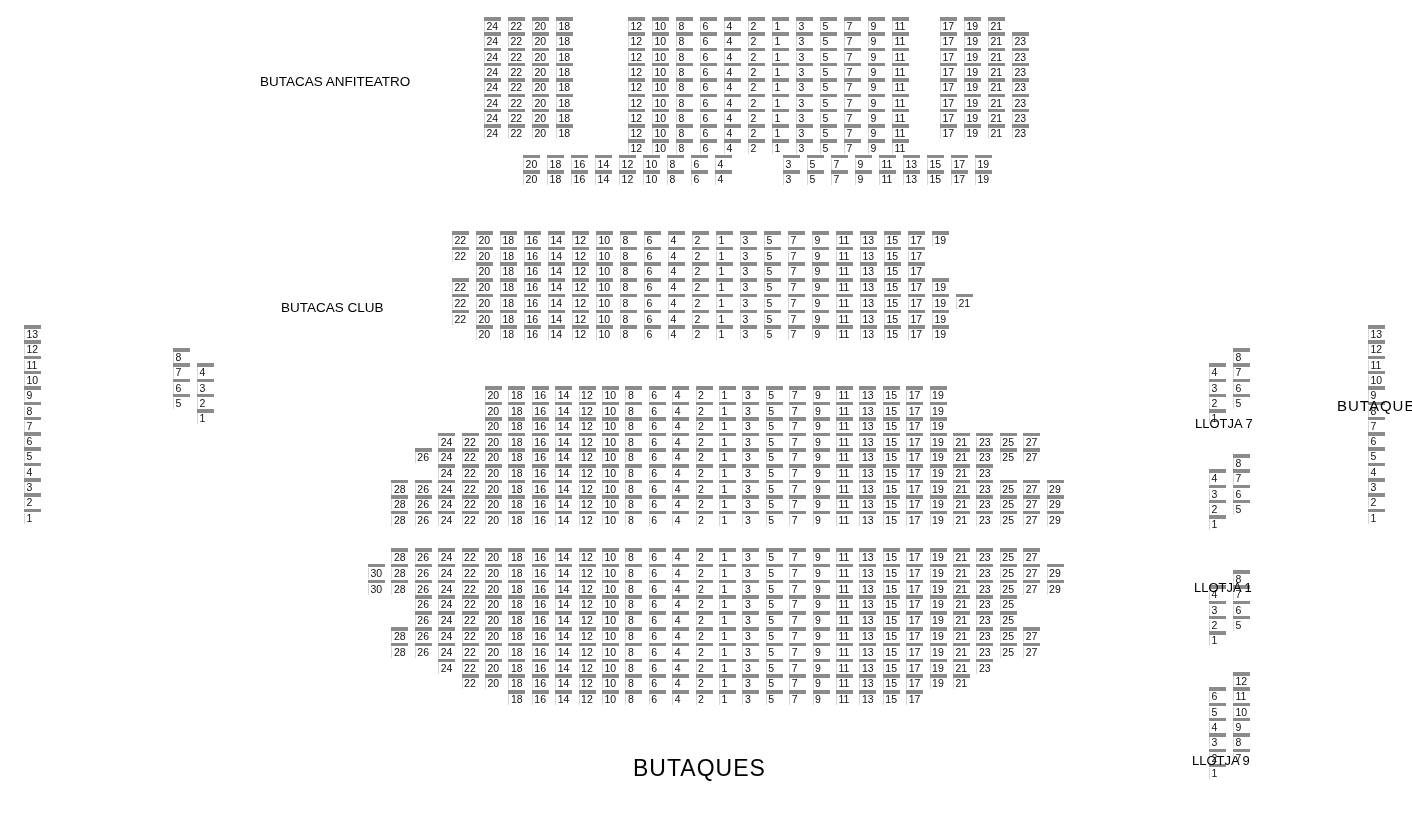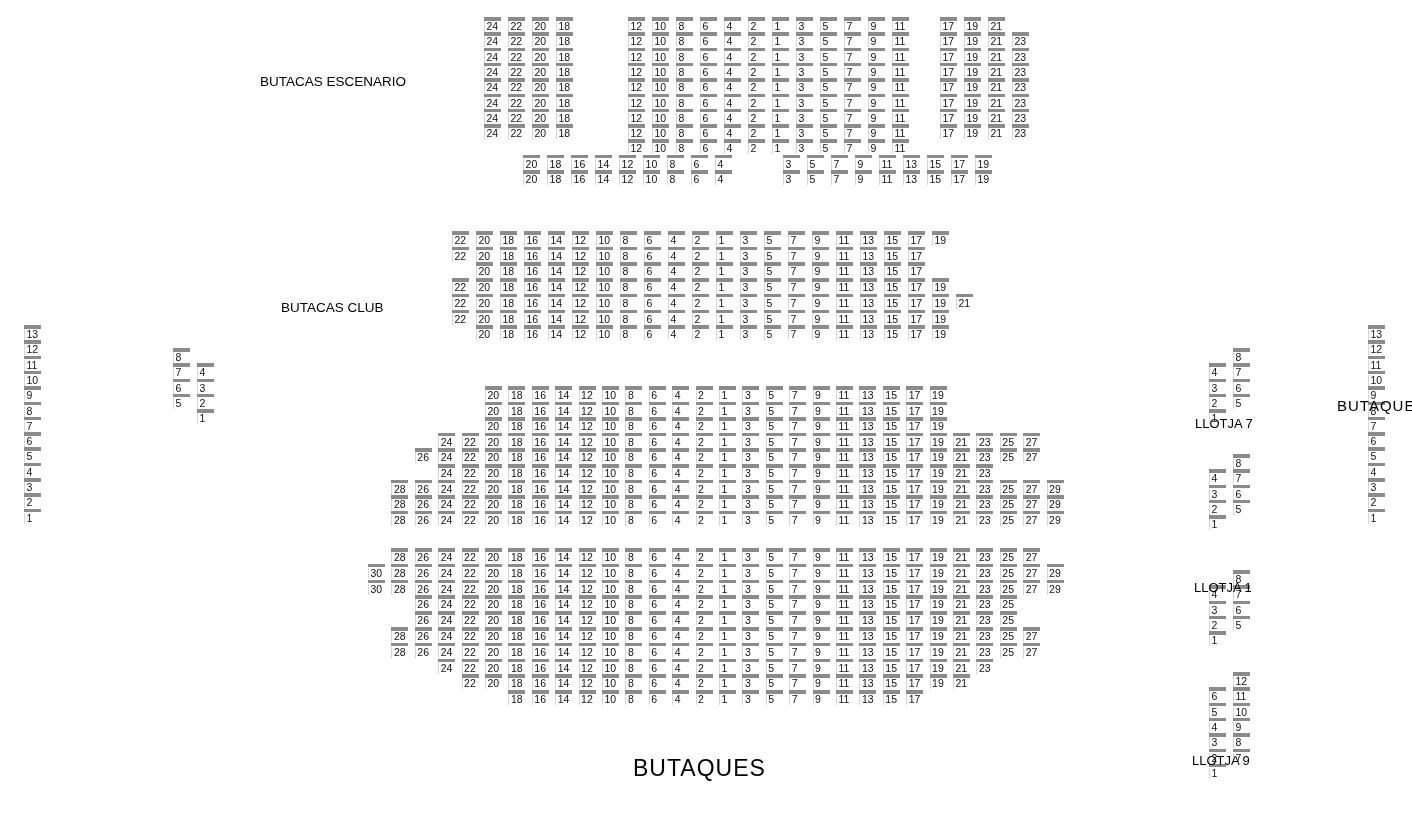--- a/index.html
+++ b/index.html
@@ -23,21 +23,21 @@
   .lbl-llotja7{left:1195px;top:416px;font-size:13px;}
   .lbl-llotja5{left:1194px;top:580px;font-size:13px;}
   .lbl-llotja3{left:1192px;top:753px;font-size:13px;}
   .lbl-lateral{left:1337px;top:397px;font-size:15px;letter-spacing:1px;}
   .lbl-escenario{left:633px;top:755px;font-size:23px;letter-spacing:1px;}
 </style>
 </head>
 <body>
 
 <div id="stage" class="stage">
-  <div class="map-label lbl-anfiteatro">BUTACAS ESCENARIO</div>
+  <div class="map-label lbl-anfiteatro">BUTACAS ANFITEATRO</div>
   <div class="map-label lbl-club">BUTACAS CLUB</div>
   <div class="map-label lbl-llotja7">LLOTJA 7</div>
   <div class="map-label lbl-llotja5">LLOTJA 1</div>
   <div class="map-label lbl-llotja3">LLOTJA 9</div>
   <div class="map-label lbl-lateral">BUTAQUES</div>
   <div class="map-label lbl-escenario">BUTAQUES</div>
 <div class="seat" style="left: 484px; top: 17px;">
       <span class="seat-back"></span>
       <span class="seat-num">24</span>
     </div>

